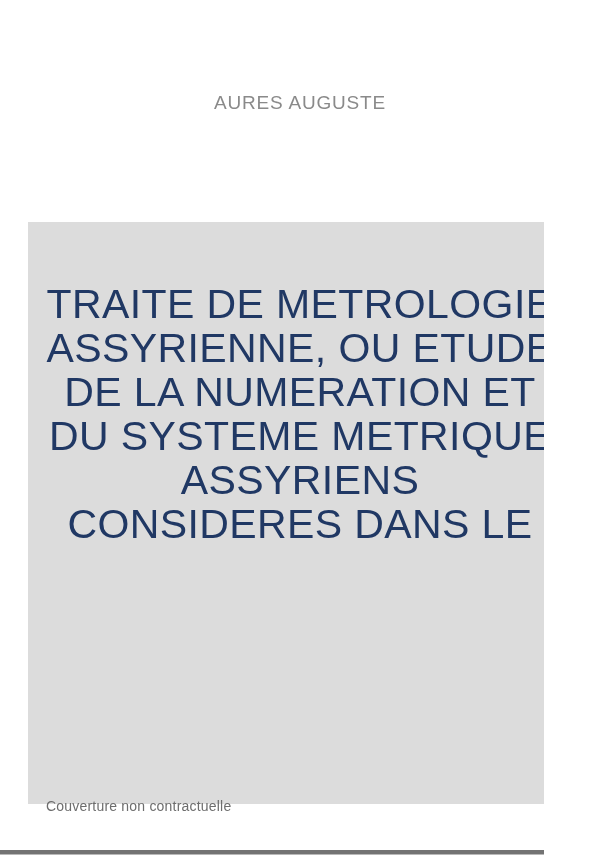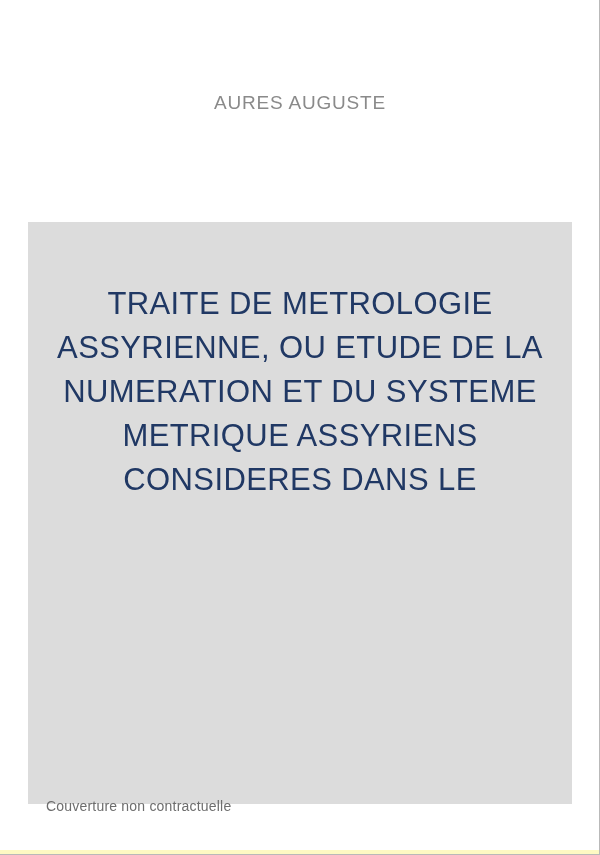--- a/index.html
+++ b/index.html
@@ -5,23 +5,23 @@
   html, body {
     margin: 0;
     padding: 0;
     background: #ffffff;
   }
   body {
     font-family: "Liberation Sans", sans-serif;
   }
   .page {
     position: relative;
-    width: 600px;
+    width: 544px;
     height: 855px;
-    background: #fef9c3;
+    background: #737373;
     box-sizing: border-box;
     overflow: hidden;
   }
   
   .page-border {
     position: absolute;
     left: 0;
     top: 0;
     width: 600px;
     height: 855px;
@@ -57,21 +57,21 @@
     height: 582px;
     background: #dcdcdc;
   }
   .title {
     position: absolute;
     left: 28px;
     top: 282px;
     width: 544px;
     text-align: center;
     color: #203864;
-    font-size: 31px;
+    font-size: 41px;
     line-height: 44px;
     letter-spacing: 0.4px;
     font-weight: 400;
     padding: 0 14px;
     box-sizing: border-box;
   }
   .disclaimer {
     position: absolute;
     left: 46px;
     top: 798px;

